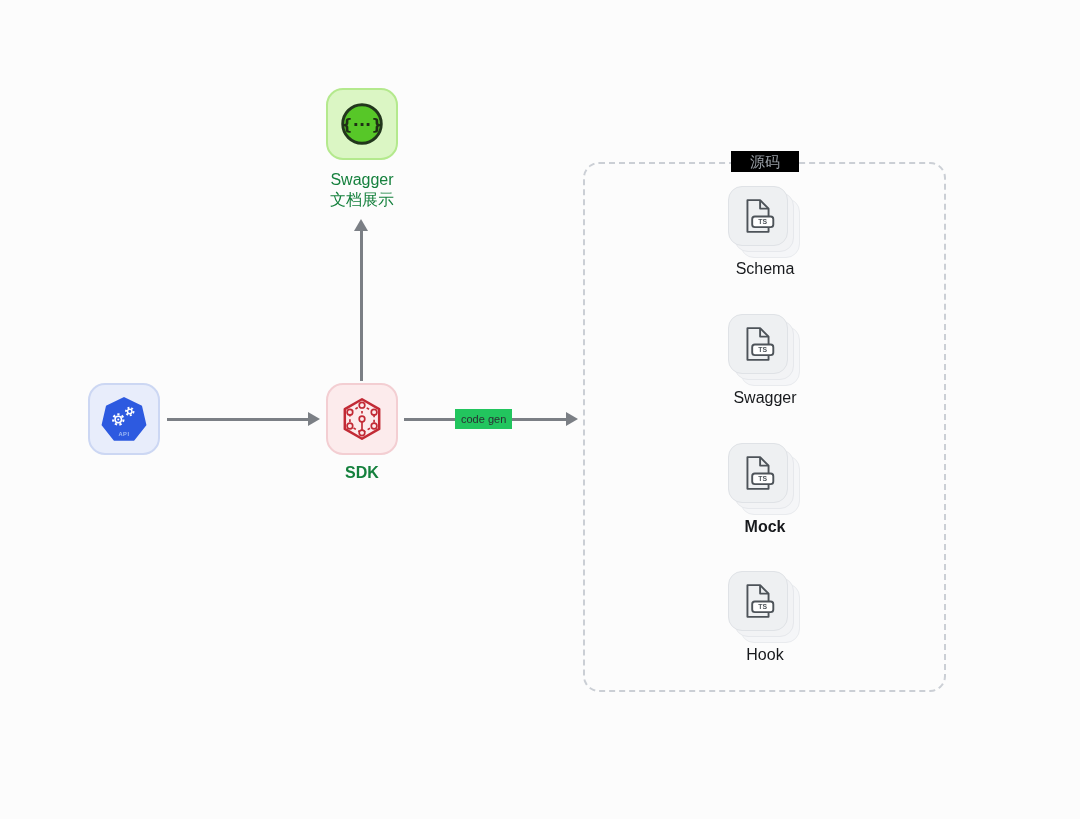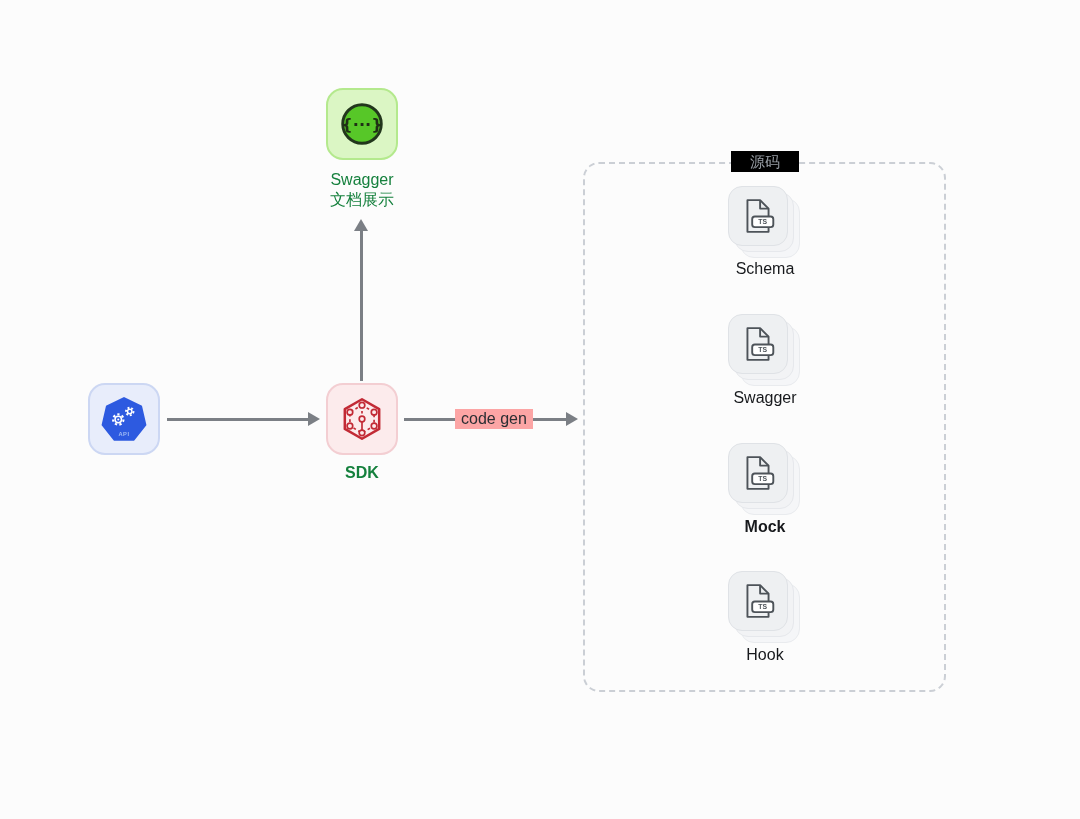--- a/index.html
+++ b/index.html
@@ -40,22 +40,22 @@
   .head-up{
     position:absolute;width:0;height:0;
     border-left:7px solid transparent;
     border-right:7px solid transparent;
     border-bottom:12px solid #7b7f85;
   }
   .edge-label{
     position:absolute;
     top:409px;left:455px;
     padding:0 6px;
-    background:#fca5a5;
-    font-size:16px;line-height:20px;
+    background:#22c55e;
+    font-size:11px;line-height:20px;
     color:#2b2e33;
   }
   
   .group-box{
     position:absolute;
     left:583px;top:162px;
     width:363px;height:530px;
     border:2px dashed #cbcfd5;
     border-radius:16px;
     box-sizing:border-box;

